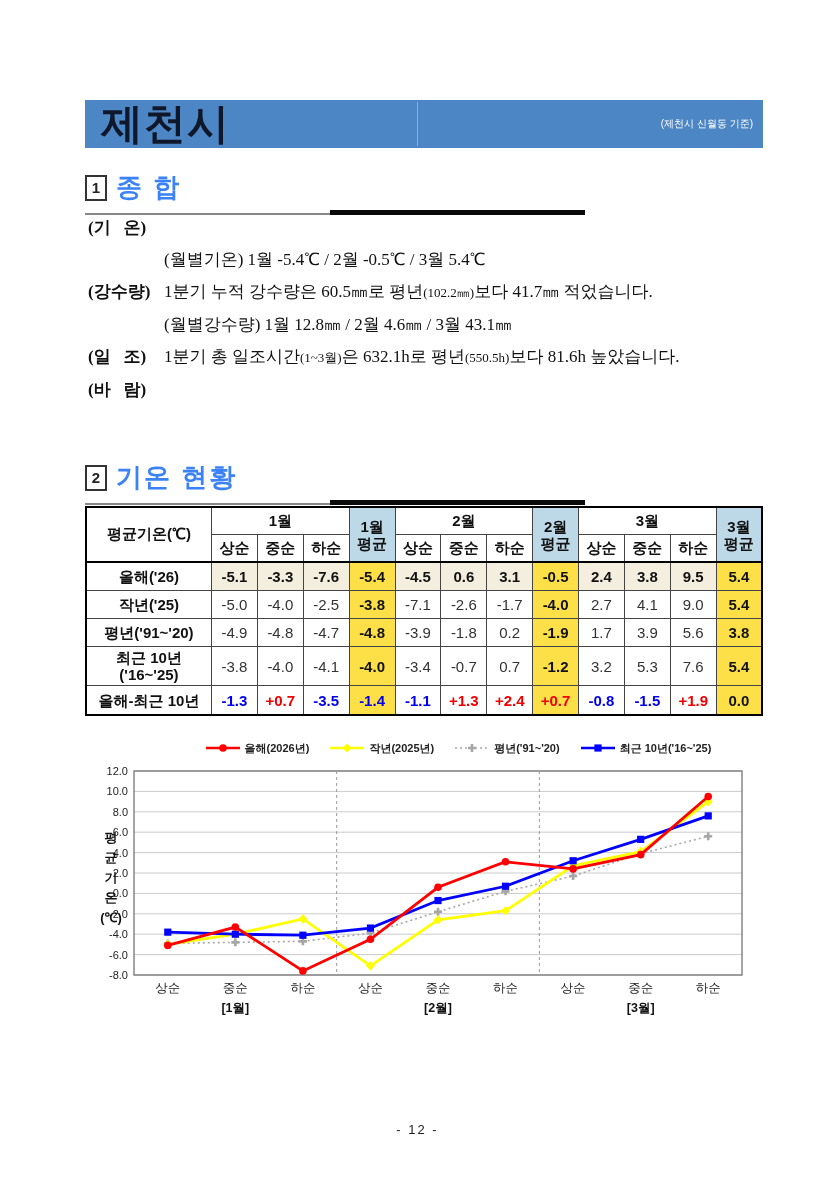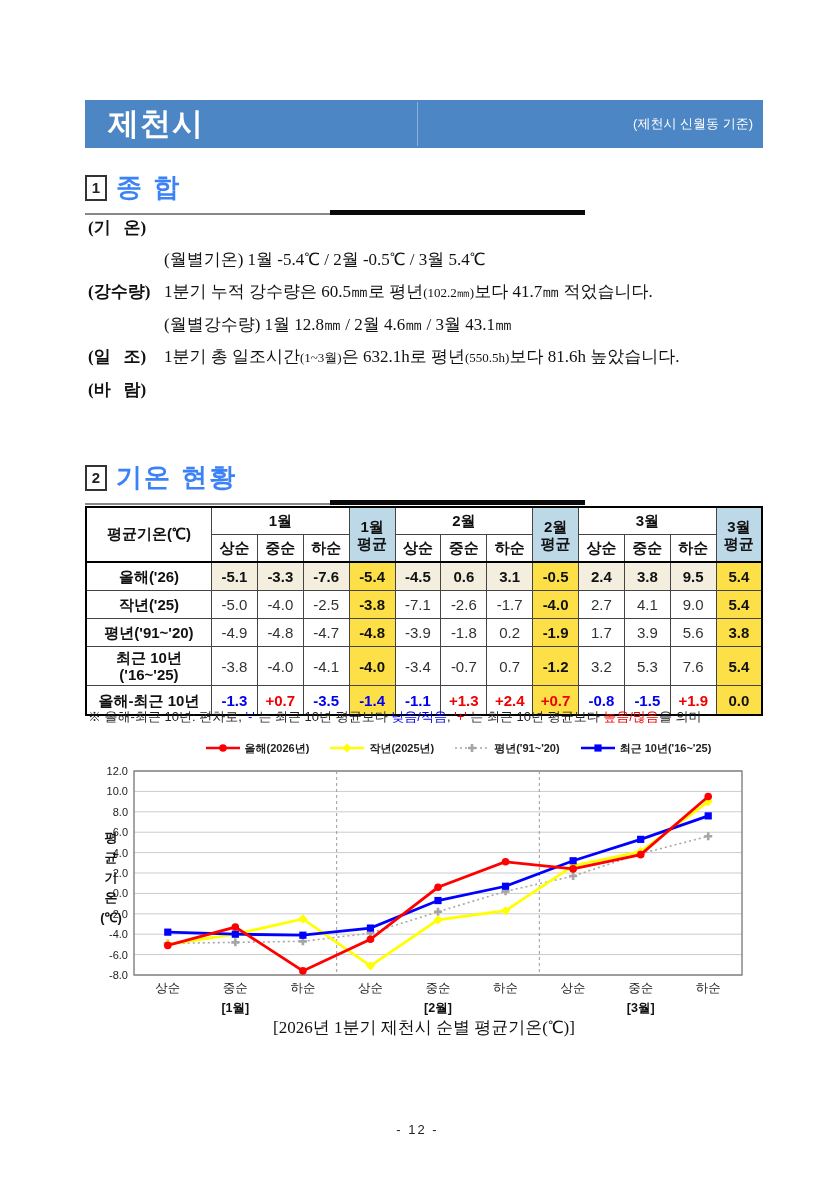--- a/index.html
+++ b/index.html
@@ -2,22 +2,22 @@
 <html><head>
 <meta charset="utf-8">
 <style>
   html,body{margin:0;padding:0;background:#fff;}
   .page{position:relative;width:835px;height:1180px;background:#fff;overflow:hidden;
         font-family:"Liberation Sans",sans-serif;color:#111;}
   
   .banner{position:absolute;top:100px;left:85px;width:678px;height:48px;background:#4D86C5;
           display:flex;align-items:center;justify-content:space-between;}
   .banner::after{content:"";position:absolute;left:49%;top:2px;bottom:2px;width:1px;background:rgba(255,255,255,.35);}
-  .banner-title{font-family:"Liberation Serif",serif;font-weight:bold;font-size:31px;color:#ffffff;padding-left:23px;letter-spacing:1px;}
-  .banner-note{font-size:13px;color:#fff;padding-right:10px;}
+  .banner-title{font-family:"Liberation Serif",serif;font-weight:bold;font-size:42px;color:#0f172a;padding-left:16px;letter-spacing:1px;}
+  .banner-note{font-size:10px;color:#fff;padding-right:10px;}
   
   .sec-head{position:absolute;left:85px;width:500px;}
   .head-row{display:flex;align-items:center;gap:9px;margin-bottom:8px;}
   .num-box{display:inline-block;border:2px solid #333;width:18px;height:22px;line-height:22px;
            text-align:center;font-weight:bold;font-size:15px;color:#222;}
   .head-title{font-weight:bold;font-size:26px;letter-spacing:2px;color:#3b82f6;}
   .rule{position:relative;height:2px;background:#888;}
   .rule-dark{position:absolute;left:49%;right:0;top:-3px;height:5px;background:#0a0a0a;}
   
   .summary{position:absolute;top:212px;left:88px;width:690px;
@@ -210,21 +210,20 @@
           <td class="pos">+2.4</td>
           <td class="avg pos">+0.7</td>
           <td class="neg">-0.8</td>
           <td class="neg">-1.5</td>
           <td class="pos">+1.9</td>
           <td class="avg">0.0</td>
         </tr>
       </tbody>
     </table>
 
-  <div class="footnote" id="footnote"><span>※  올해-최근 10년: 편차로,  </span><span class="blue-t">'-'</span><span> 는 최근 10년 평균보다 </span><span class="blue-t">낮음/적음</span><span>,  </span><span class="red-t">'+'</span><span> 는 최근 10년 평균보다 </span><span class="red-t">높음/많음</span><span>을 의미</span></div>
 
   <div class="chart">
     <div class="legend" id="legend">
         <span class="legend-item">
           <svg width="36" height="12">
             <line x1="1" y1="6" x2="35" y2="6" stroke="#FF0000" stroke-width="2.6"></line>
             <circle cx="18" cy="6" r="3.8" fill="#FF0000"></circle>
           </svg>
           <span>올해(2026년)</span>
         </span>
@@ -331,17 +330,16 @@
         <text x="417.55555555555554" y="233" text-anchor="middle" font-size="12.5" fill="#222">하순</text>
         <text x="485.1111111111111" y="233" text-anchor="middle" font-size="12.5" fill="#222">상순</text>
         <text x="552.6666666666667" y="233" text-anchor="middle" font-size="12.5" fill="#222">중순</text>
         <text x="620.2222222222222" y="233" text-anchor="middle" font-size="12.5" fill="#222">하순</text>
         <text x="147.33333333333331" y="253" text-anchor="middle" font-size="12.5" font-weight="bold" fill="#111">[1월]</text>
         <text x="350" y="253" text-anchor="middle" font-size="12.5" font-weight="bold" fill="#111">[2월]</text>
         <text x="552.6666666666667" y="253" text-anchor="middle" font-size="12.5" font-weight="bold" fill="#111">[3월]</text>
       </svg>
   </div>
 
-  <div class="caption">[2026년 1분기 제천시 순별 평균기온(℃)]</div>
 
   <div class="pageno">- 12 -</div>
 
 </div>
 
 </body></html>

